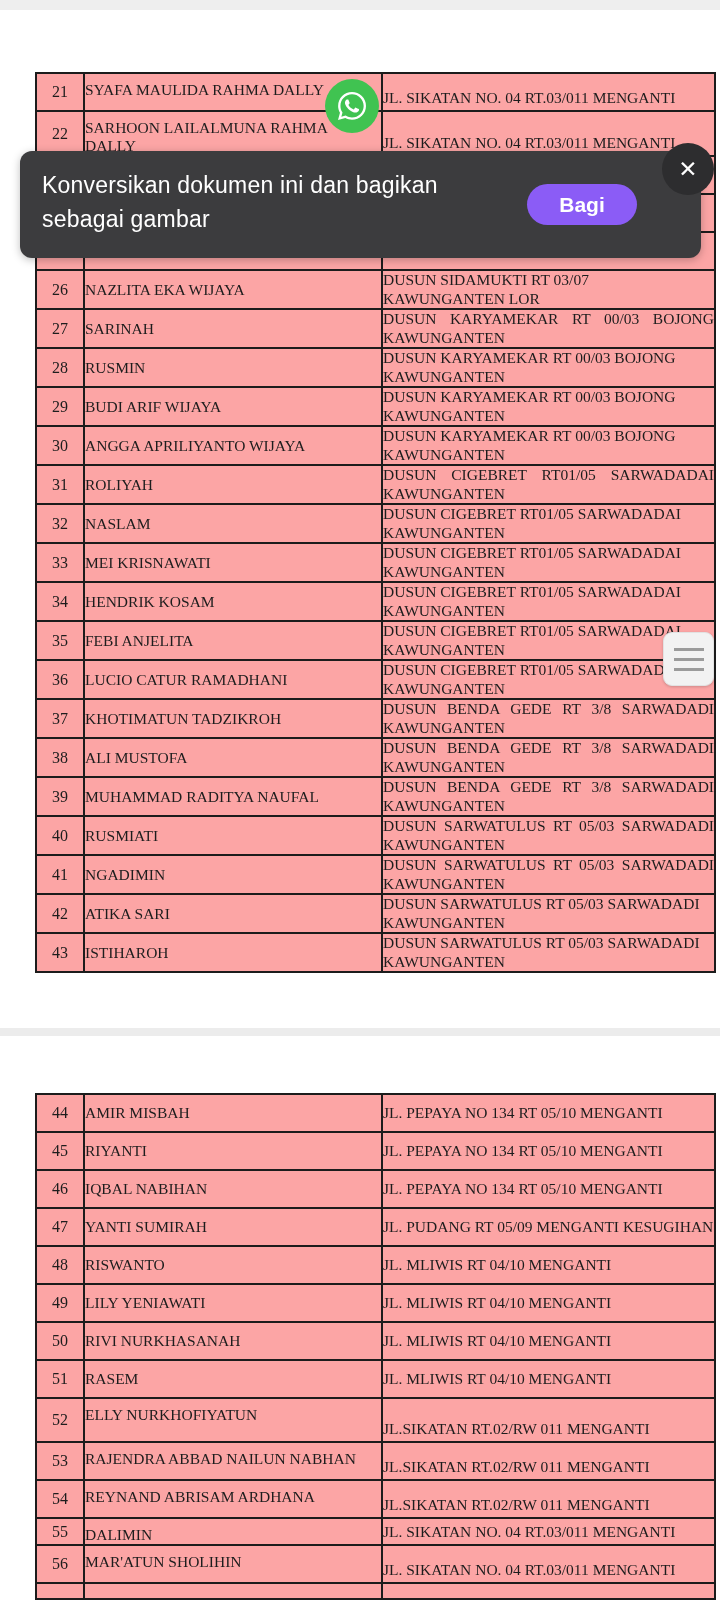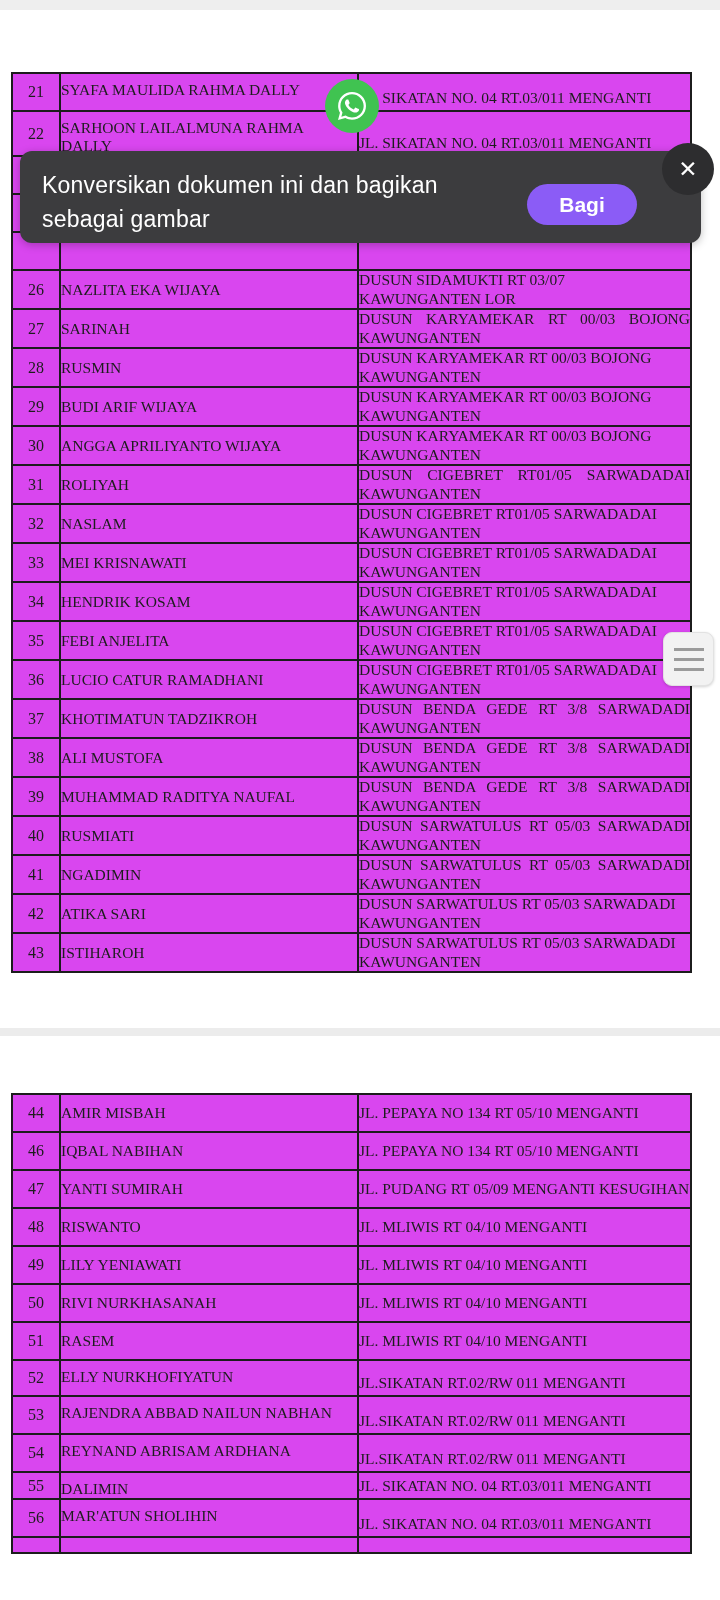--- a/index.html
+++ b/index.html
@@ -3,41 +3,41 @@
 <meta charset="utf-8">
 <style>
   html,body{margin:0;padding:0;}
   body{
     width:720px;height:1600px;position:relative;overflow:hidden;
     background:#ffffff;font-family:"Liberation Serif",serif;
   }
   .top-strip{position:absolute;left:0;top:0;width:720px;height:10px;background:#eeeeee;}
   .page-gap{position:absolute;left:0;top:1028px;width:720px;height:8px;background:#ececec;}
 
-  table.doc{border-collapse:collapse;position:absolute;table-layout:fixed;background:#d946ef;}
+  table.doc{border-collapse:collapse;position:absolute;table-layout:fixed;background:#fca5a5;margin-left:24px;}
   #table1{left:11px;top:72px;width:673px;}
   #table2{left:11px;top:1093px;width:673px;}
   table.doc td{border:2px solid #1c1c1c;padding:0;color:#1d1d1d;overflow:hidden;}
   td.c-no{width:46px;text-align:center;font-size:16px;vertical-align:middle;}
   td.c-name{width:296px;padding-left:5px;font-size:15.5px;vertical-align:middle;}
   td.c-addr{width:331px;padding:1px 3px 1px 5px;font-size:15.5px;line-height:18.5px;vertical-align:middle;}
   tr.vbottom td.c-addr{vertical-align:bottom;padding-bottom:3px;}
   tr.vbottom td.c-name{vertical-align:top;padding-top:7px;}
   .just{text-align:justify;text-align-last:justify;}
 
   
   .wa{
     position:absolute;left:325px;top:79px;width:54px;height:54px;border-radius:50%;
     display:flex;align-items:center;justify-content:center;z-index:5;
   }
   .wa svg{width:32px;height:32px;fill:#ffffff;}
 
   
   .banner{
-    position:absolute;left:20px;top:151px;width:681px;height:92px;
+    position:absolute;left:20px;top:151px;width:681px;height:107px;
     background:#3c3c3e;border-radius:12px;z-index:10;
     font-family:"Liberation Sans",sans-serif;color:#ffffff;
     box-shadow:0 2px 8px rgba(0,0,0,.25);
   }
   .banner-msg{
     position:absolute;left:22px;top:17px;width:470px;
     font-size:23px;line-height:34px;letter-spacing:.2px;
   }
   .bagi{
     position:absolute;left:507px;top:33px;width:110px;height:41px;
@@ -247,20 +247,27 @@
 <table class="doc" id="table2">
   <tbody id="tbody2">
       <tr style="height: 38px; padding-left: 16px;">
         <td class="c-no">44</td>
         <td class="c-name">AMIR MISBAH</td>
         <td class="c-addr">
           <div>JL. PEPAYA NO 134 RT 05/10 MENGANTI</div>
         </td>
       </tr>
       <tr style="height: 38px;">
+        <td class="c-no">45</td>
+        <td class="c-name">RIYANTI</td>
+        <td class="c-addr">
+          <div>JL. PEPAYA NO 134 RT 05/10 MENGANTI</div>
+        </td>
+      </tr>
+      <tr style="height: 38px;">
         <td class="c-no">46</td>
         <td class="c-name">IQBAL NABIHAN</td>
         <td class="c-addr">
           <div>JL. PEPAYA NO 134 RT 05/10 MENGANTI</div>
         </td>
       </tr>
       <tr style="height: 38px;">
         <td class="c-no">47</td>
         <td class="c-name">YANTI SUMIRAH</td>
         <td class="c-addr">
@@ -288,21 +295,21 @@
           <div>JL. MLIWIS RT 04/10 MENGANTI</div>
         </td>
       </tr>
       <tr style="height: 38px;">
         <td class="c-no">51</td>
         <td class="c-name">RASEM</td>
         <td class="c-addr">
           <div>JL. MLIWIS RT 04/10 MENGANTI</div>
         </td>
       </tr>
-      <tr class="vbottom" style="height: 36px;">
+      <tr class="vbottom" style="height: 44px;">
         <td class="c-no">52</td>
         <td class="c-name">ELLY NURKHOFIYATUN</td>
         <td class="c-addr">
           <div>JL.SIKATAN RT.02/RW 011 MENGANTI</div>
         </td>
       </tr>
       <tr class="vbottom" style="height: 38px;">
         <td class="c-no">53</td>
         <td class="c-name">RAJENDRA ABBAD NAILUN NABHAN</td>
         <td class="c-addr">

